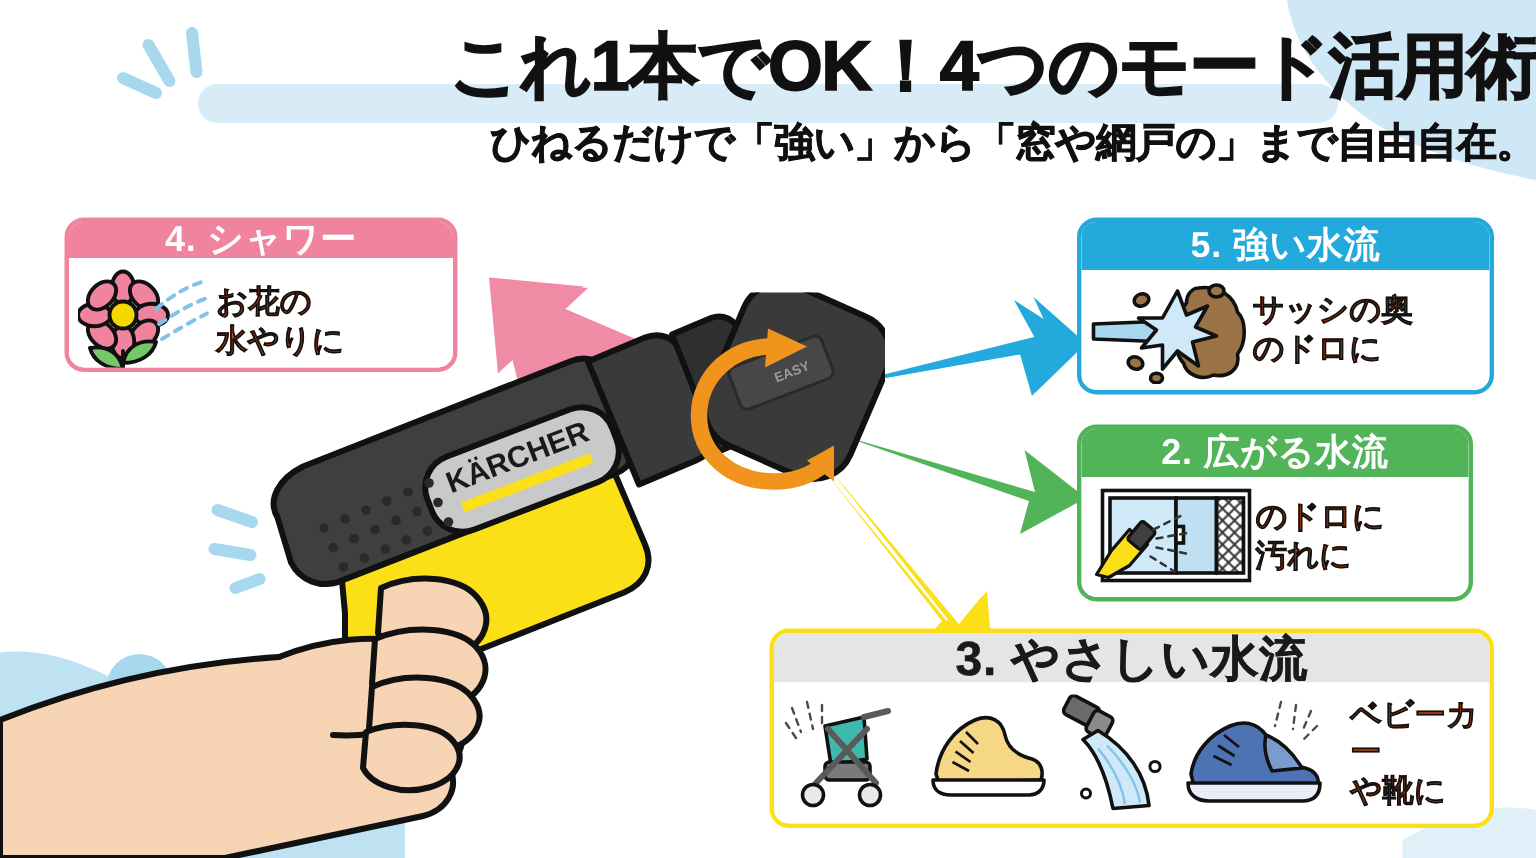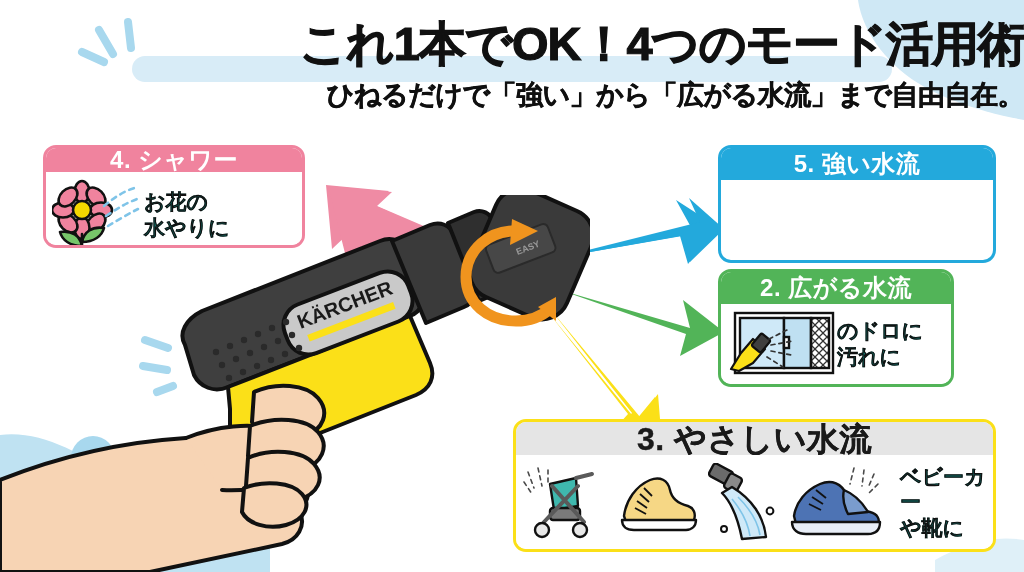--- a/index.html
+++ b/index.html
@@ -82,33 +82,33 @@
     flex: 1;
     display: flex;
     align-items: center;
     background: #fff;
     padding: 4px 6px;
   }
   .card-cap {
     font-size: 21px;
     font-weight: 700;
     line-height: 1.22;
-    color: #0f766e;
+    color: #c2410c;
     -webkit-text-stroke: 0.4px #111;
     white-space: pre-line;
   }
   .card-icons { display: flex; align-items: center; }
 
   
   #card-strong { left: 718px; top: 145px; width: 278px; height: 118px;
     border-color: #23a9dc; }
   #card-strong .card-head { background: #23a9dc; height: 32px; font-size: 24px; }
 
   
-  #card-wide { left: 718px; top: 269px; width: 236px; height: 118px;
+  #card-wide { left: 718px; top: 283px; width: 264px; height: 118px;
     border-color: #52b458; }
   #card-wide .card-head { background: #52b458; height: 32px; font-size: 24px; }
 
   
   #card-gentle { left: 513px; top: 419px; width: 483px; height: 133px;
     border-color: #fbe018; }
   #card-gentle .card-head { background: #e5e5e5; height: 33px; font-size: 32px; color:#1a1a1a;
     -webkit-text-stroke: 0.4px #1a1a1a; }
 
   
@@ -153,21 +153,21 @@
 
     <polygon points="560,290 690,328 683,300 724,332 680,356 686,334" fill="#52b458"></polygon>
 
     <polygon points="551,310 640,417 658,394 662,444 614,432 632,413" fill="#fbe018"></polygon>
     <polygon points="548,312 636,420 655,397 660,447 610,434 628,414" fill="#fbe018"></polygon>
   </svg>
 
   <div class="title-wrap">
     <div class="title-hl"></div>
     <div class="title-text">これ1本でOK！4つのモード活用術</div>
-    <div class="subtitle-text">ひねるだけで「強い」から「広がる水流」まで自由自在。</div>
+    <div class="subtitle-text">ひねるだけで「強い」から「窓や網戸の」まで自由自在。</div>
   </div>
 
   <svg class="abs" style="left:130px; top:195px;" width="460" height="380" viewBox="0 0 460 380">
     <g stroke="#111" stroke-width="4" stroke-linejoin="round">
 
       <path d="M55,150 C48,138 56,124 72,116 L250,46 C262,41 274,46 279,58 L292,92
                C297,104 292,116 280,121 L98,192 C84,198 70,192 64,180 Z" fill="#3f3f3f"></path>
 
       <path d="M98,192 L280,121 L300,168 C306,182 300,194 286,200 L190,238
                L178,300 C176,312 166,320 154,320 L120,320 C108,320 100,311 100,299
@@ -274,20 +274,43 @@
           </g>
         </svg>
       </div>
       <div class="card-cap">お花の
 水やりに</div>
     </div>
   </div>
 
   <div class="card" id="card-strong">
     <div class="card-head">5. 強い水流</div>
+    <div class="card-body">
+      <div class="card-icons">
+        <svg width="108" height="72" viewBox="0 0 108 72">
+          <g stroke="#111" stroke-width="2.4" stroke-linejoin="round">
+
+            <path d="M72,8 C86,6 96,14 98,24 C104,30 104,44 98,52 C100,62 92,68 82,66
+                     C74,70 64,66 62,58 C54,50 56,26 64,18 C64,12 68,8 72,8Z" fill="#9a7347"></path>
+
+            <path d="M2,32 L52,30 L52,44 L2,42Z" fill="#a8d8f0"></path>
+
+            <path d="M58,10 L64,26 L78,20 L70,34 L84,40 L68,44 L72,60 L58,50
+                     L48,62 L48,46 L34,48 L44,36 L32,28 L48,28Z" fill="#cfe9f8"></path>
+
+            <ellipse cx="34" cy="16" rx="5" ry="4" fill="#9a7347" transform="rotate(-20 34 16)"></ellipse>
+            <ellipse cx="84" cy="10" rx="5" ry="4" fill="#9a7347"></ellipse>
+            <ellipse cx="30" cy="58" rx="5" ry="4" fill="#9a7347" transform="rotate(20 30 58)"></ellipse>
+            <ellipse cx="44" cy="68" rx="4" ry="3.2" fill="#9a7347"></ellipse>
+          </g>
+        </svg>
+      </div>
+      <div class="card-cap">サッシの奥
+のドロに</div>
+    </div>
   </div>
 
   <div class="card" id="card-wide">
     <div class="card-head">2. 広がる水流</div>
     <div class="card-body">
       <div class="card-icons">
         <svg width="110" height="70" viewBox="0 0 110 70">
           <defs>
             <pattern id="mesh" width="8" height="8" patternUnits="userSpaceOnUse">
               <path d="M0,0 L8,8 M8,0 L0,8" stroke="#333" stroke-width="1.3" fill="none"></path>

